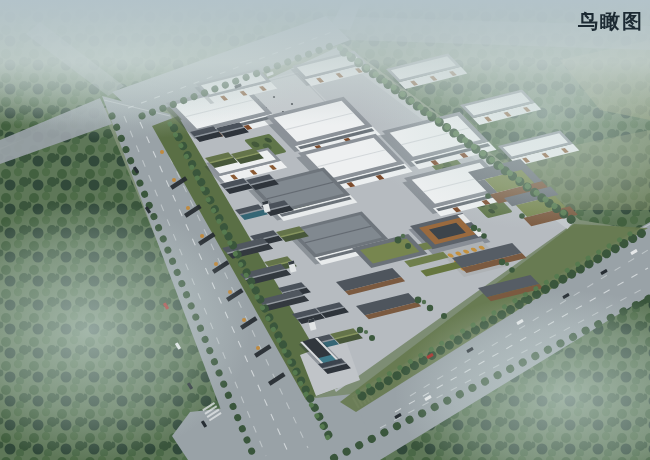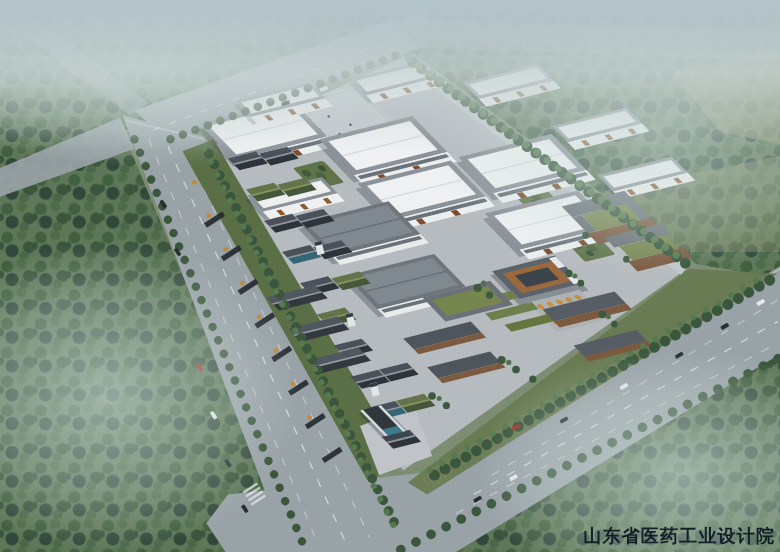--- a/index.html
+++ b/index.html
@@ -372,14 +372,14 @@
 
   <g>
     <ellipse cx="90" cy="330" rx="160" ry="130" fill="url(#hazeG)"></ellipse>
     <ellipse cx="545" cy="115" rx="190" ry="115" fill="url(#hazeG)"></ellipse>
     <ellipse cx="565" cy="395" rx="170" ry="105" fill="url(#hazeG)"></ellipse>
     <ellipse cx="120" cy="55" rx="200" ry="85" fill="url(#hazeG)"></ellipse>
     <rect x="0" y="0" width="650" height="125" fill="url(#skyG)"></rect>
   </g>
 </svg>
 
-<div class="overlay-label credit-label">山东省医药工业设计院</div>
+<div class="overlay-label view-label">鸟瞰图</div>
 </div>
 
 </body></html>

